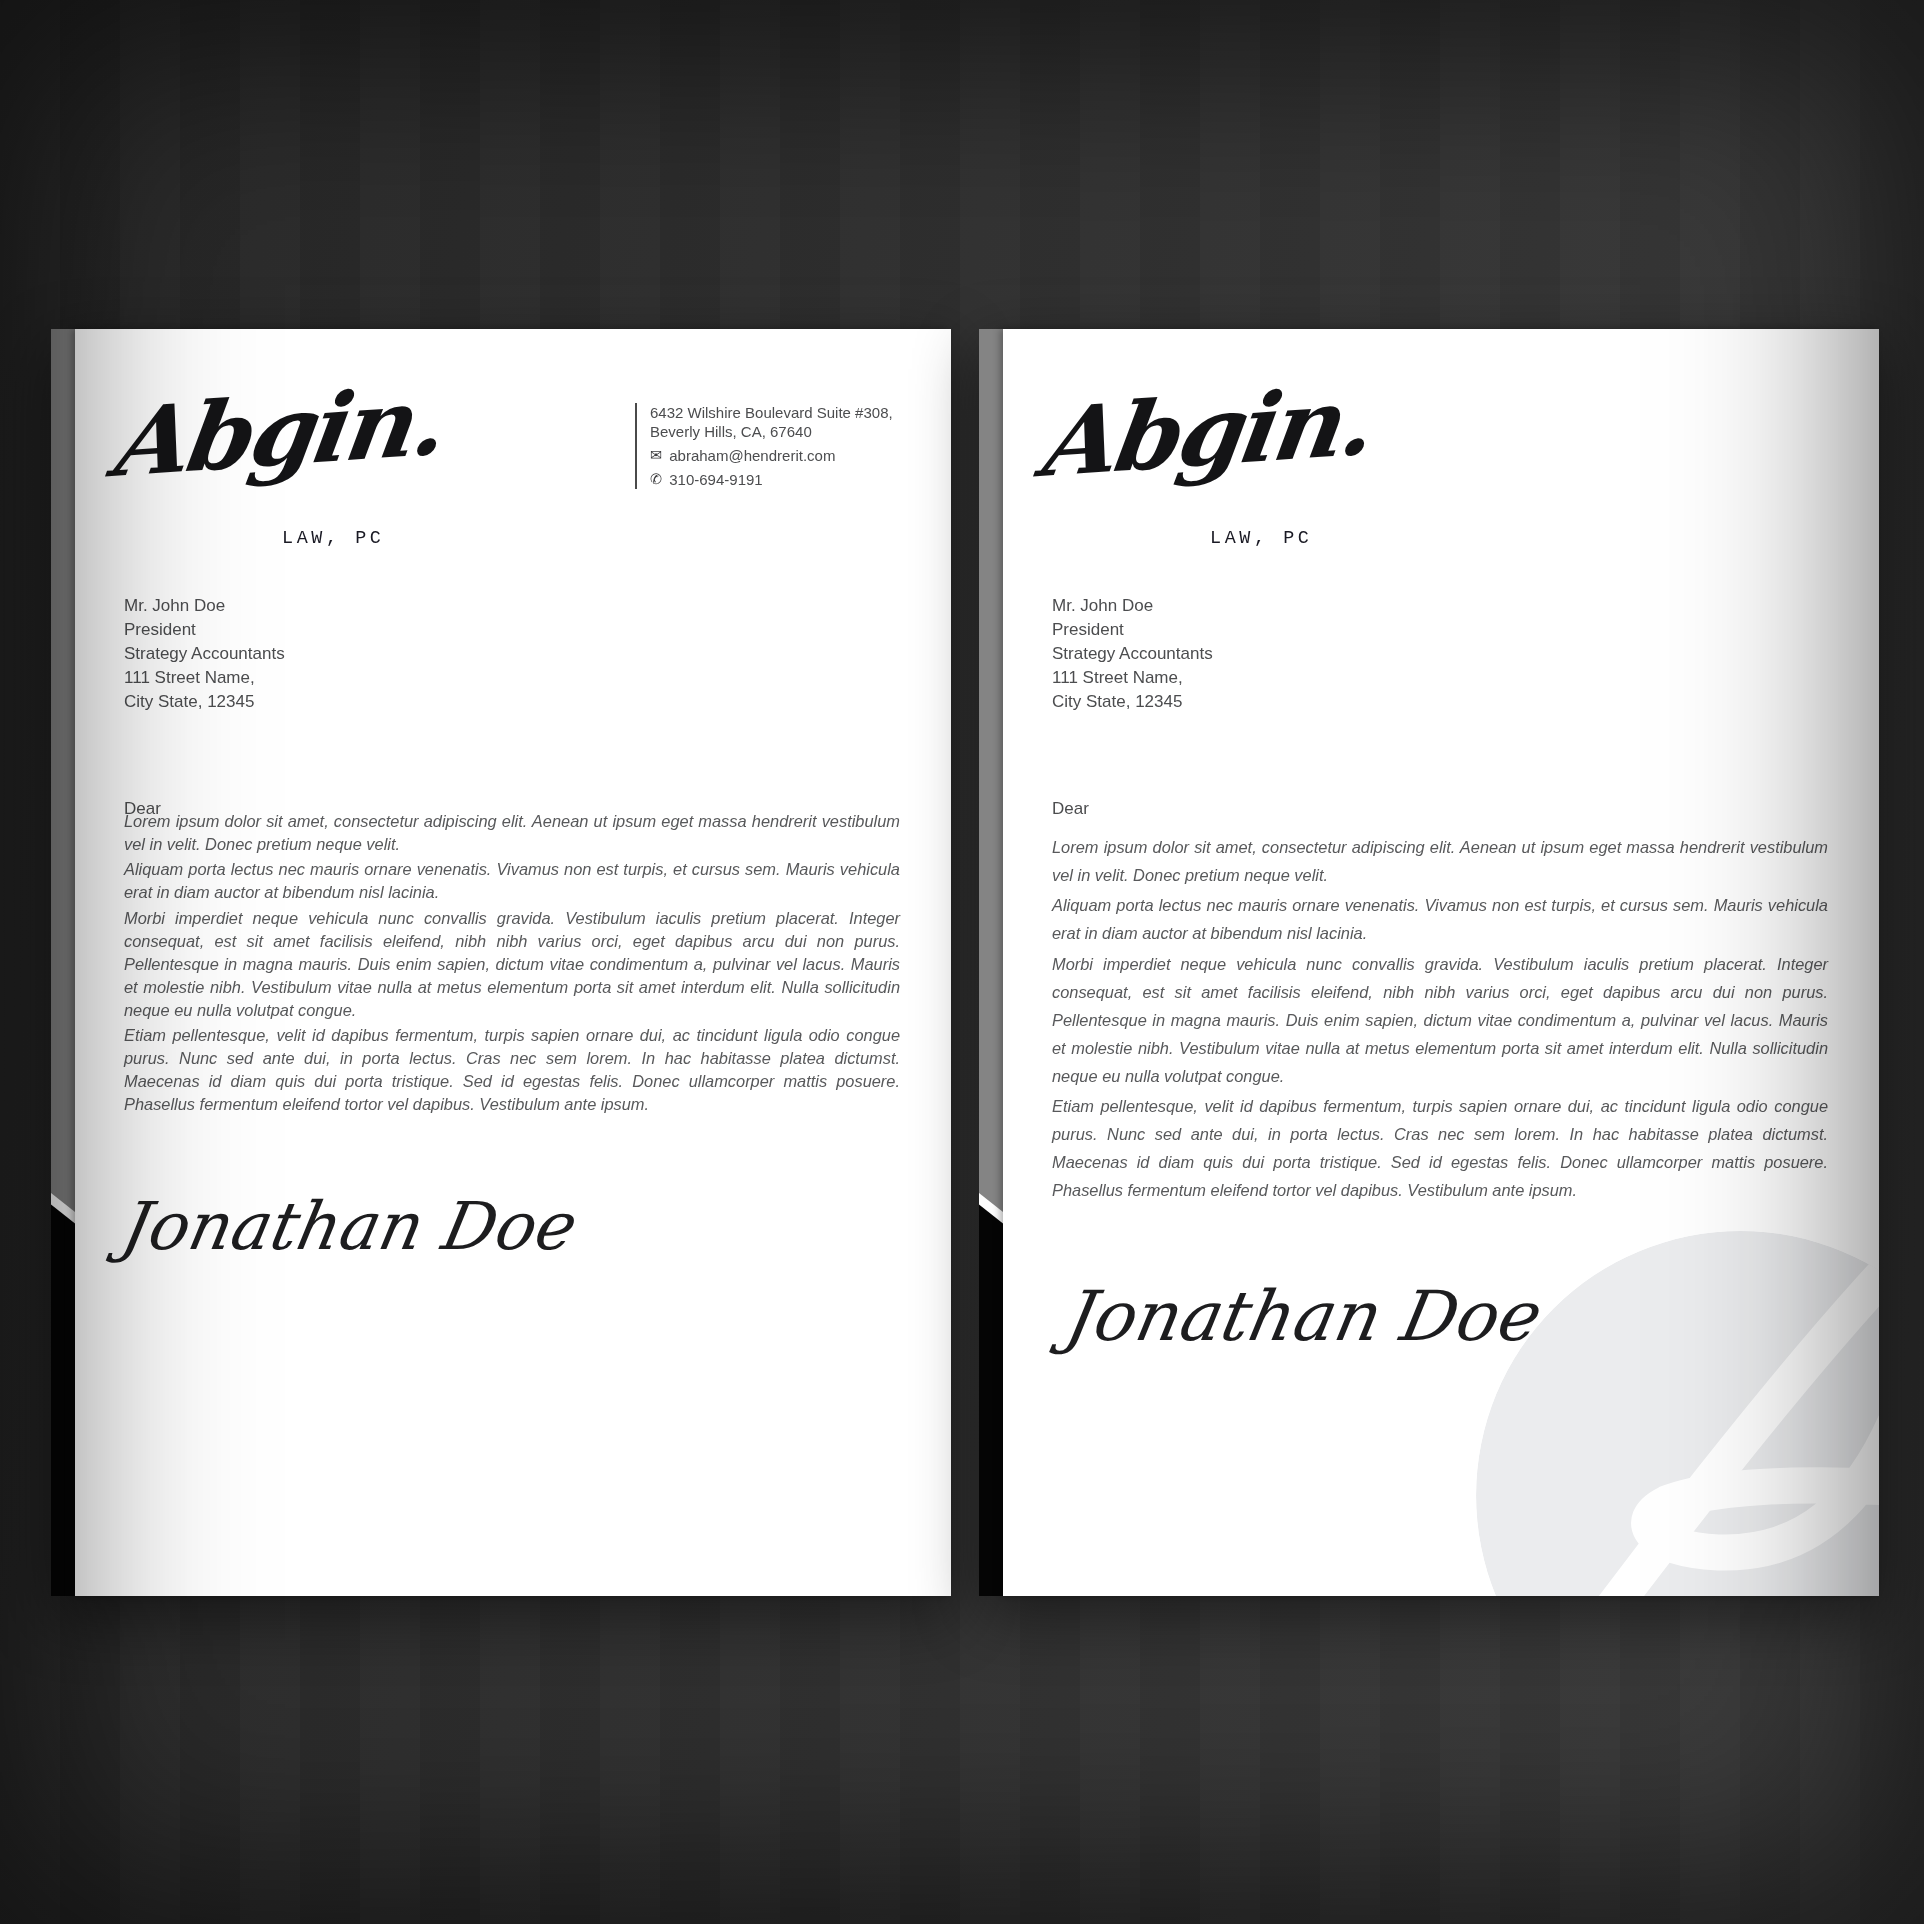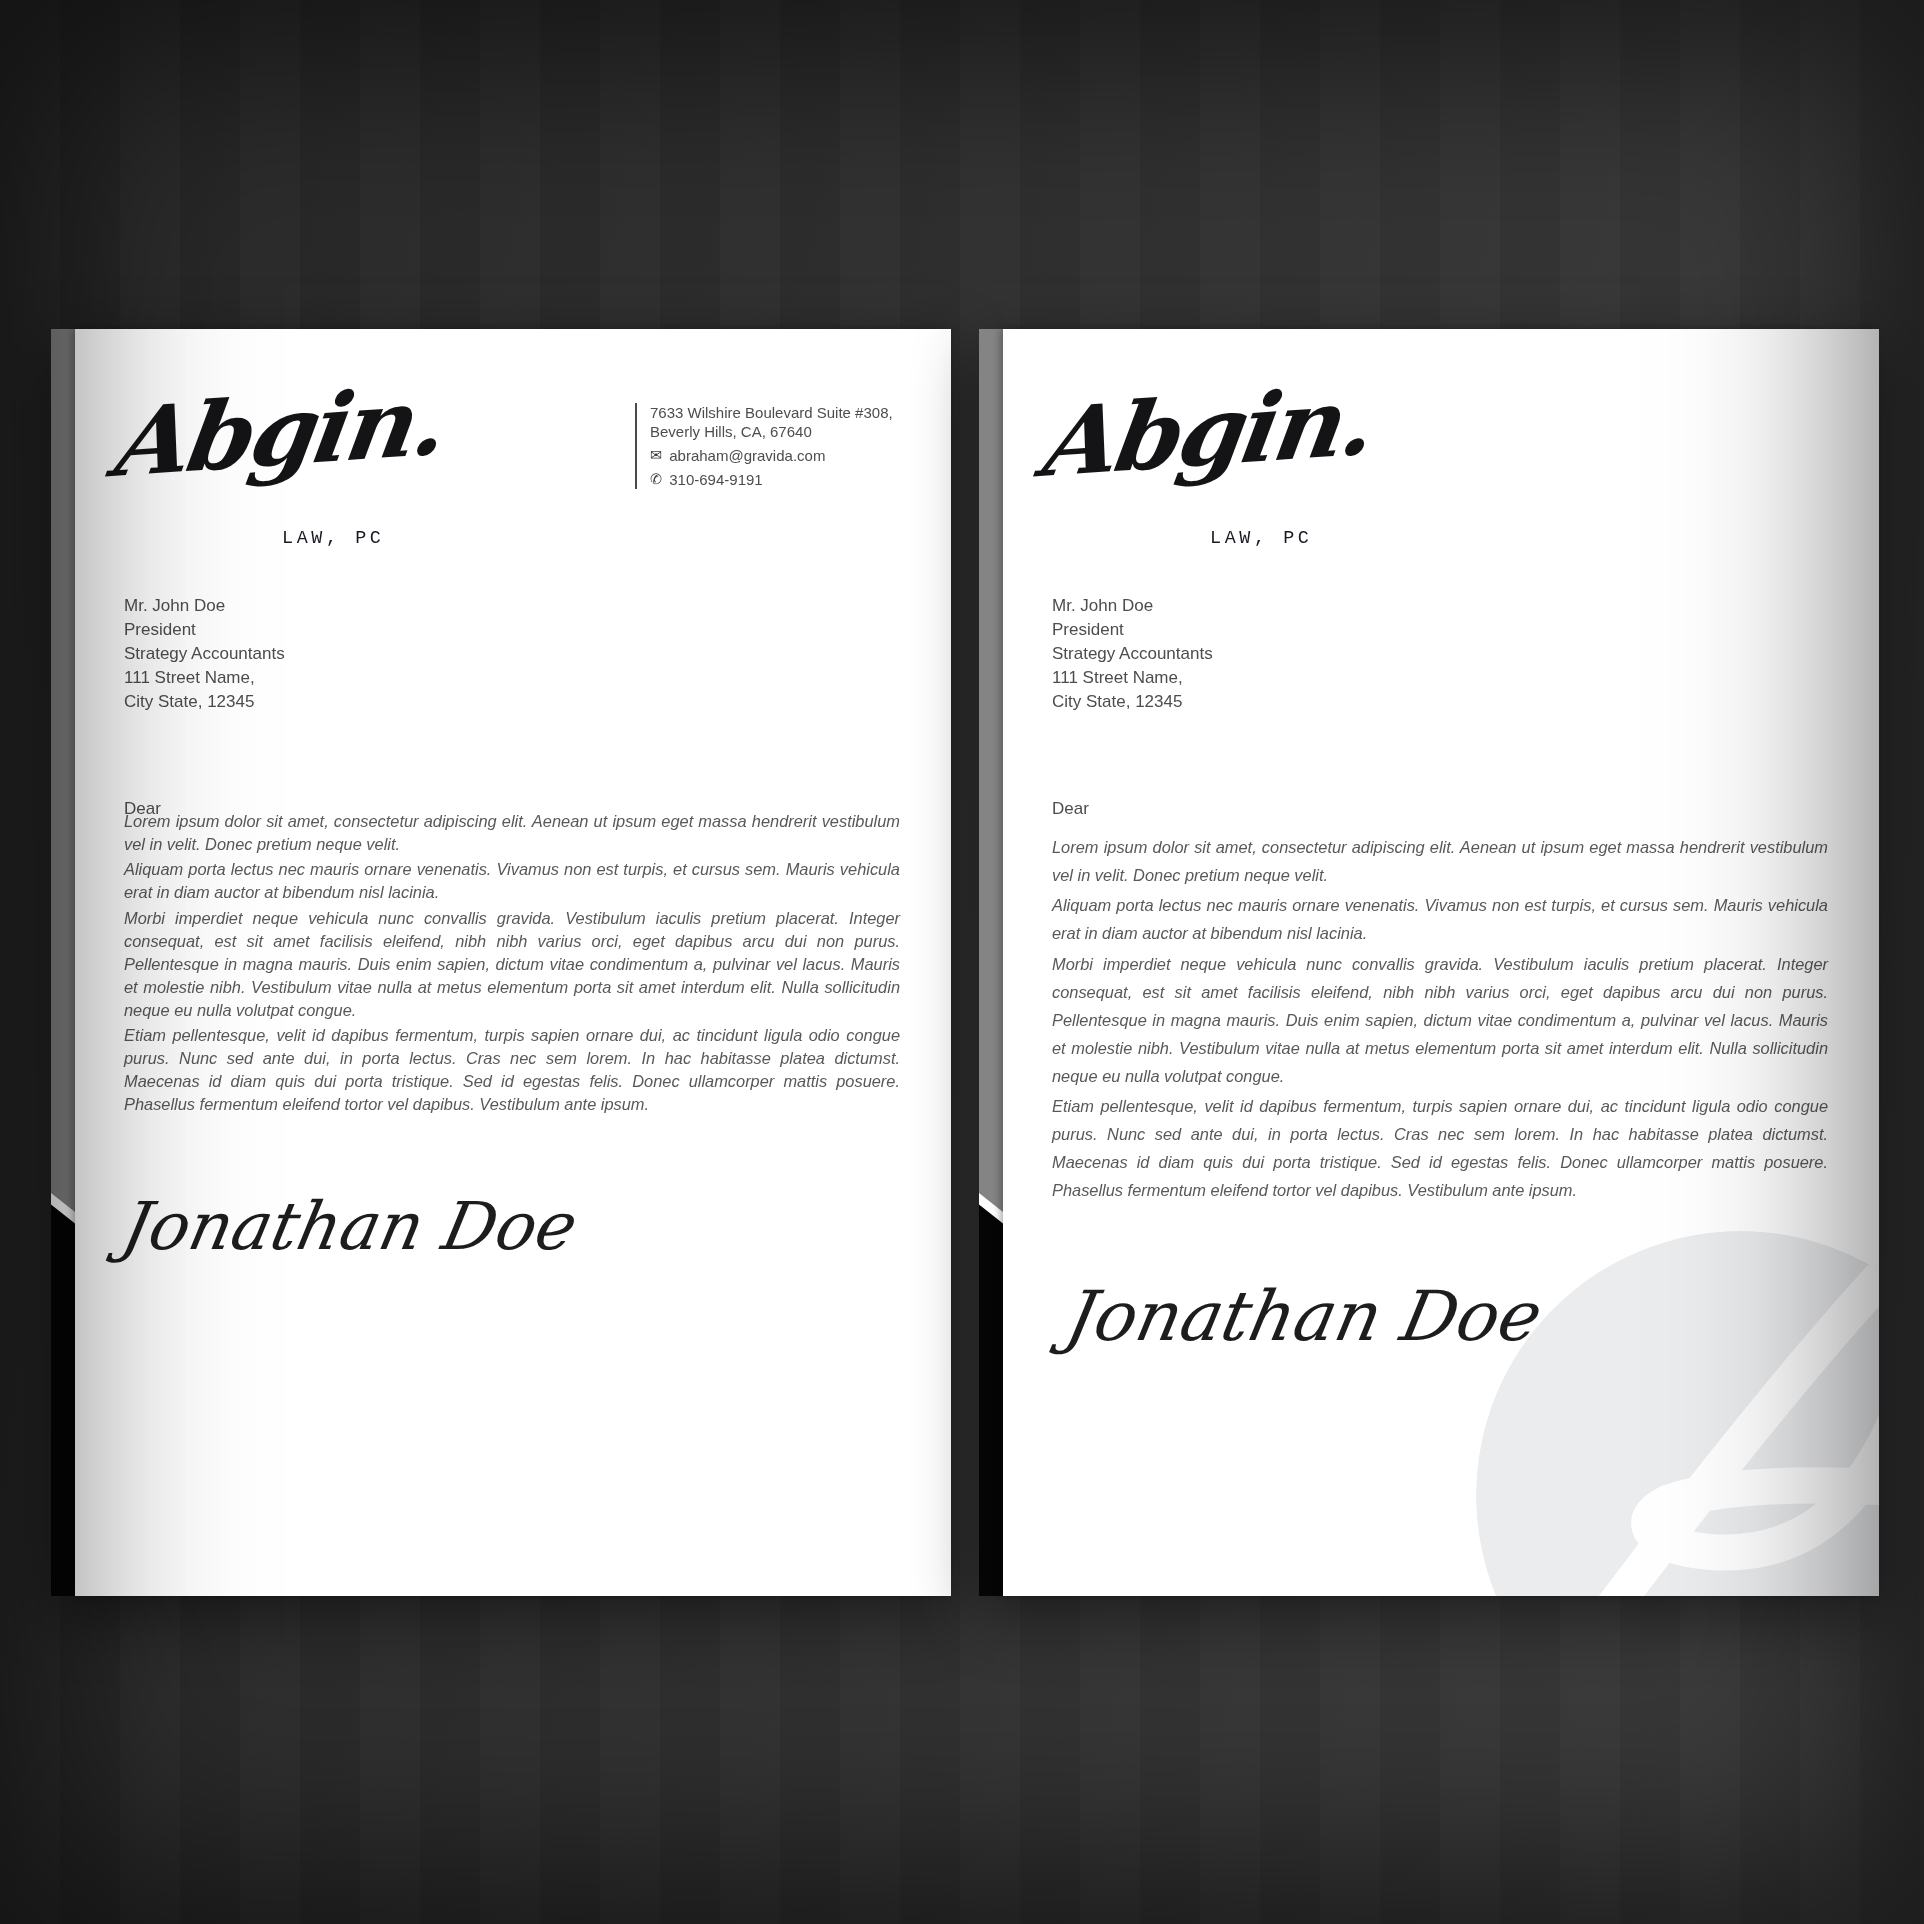--- a/index.html
+++ b/index.html
@@ -88,25 +88,25 @@
     <div class="strip-black"></div>
   </div>
   <div class="sheet">
 
     <header class="brand">
       <div class="brand-script">Abgin.</div>
       <div class="brand-tagline">LAW, PC</div>
     </header>
 
     <aside class="contact">
-      <div>7633 Wilshire Boulevard Suite #308,</div>
+      <div>6432 Wilshire Boulevard Suite #308,</div>
       <div>Beverly Hills, CA, 67640</div>
       <div class="icon-line">
         <span class="cicon">✉</span>
-        <span>abraham@gravida.com</span>
+        <span>abraham@hendrerit.com</span>
       </div>
       <div class="icon-line">
         <span class="cicon">✆</span>
         <span>310-694-9191</span>
       </div>
     </aside>
 
     <div class="recipient">
       <div>Mr. John Doe</div>
       <div>President</div>

